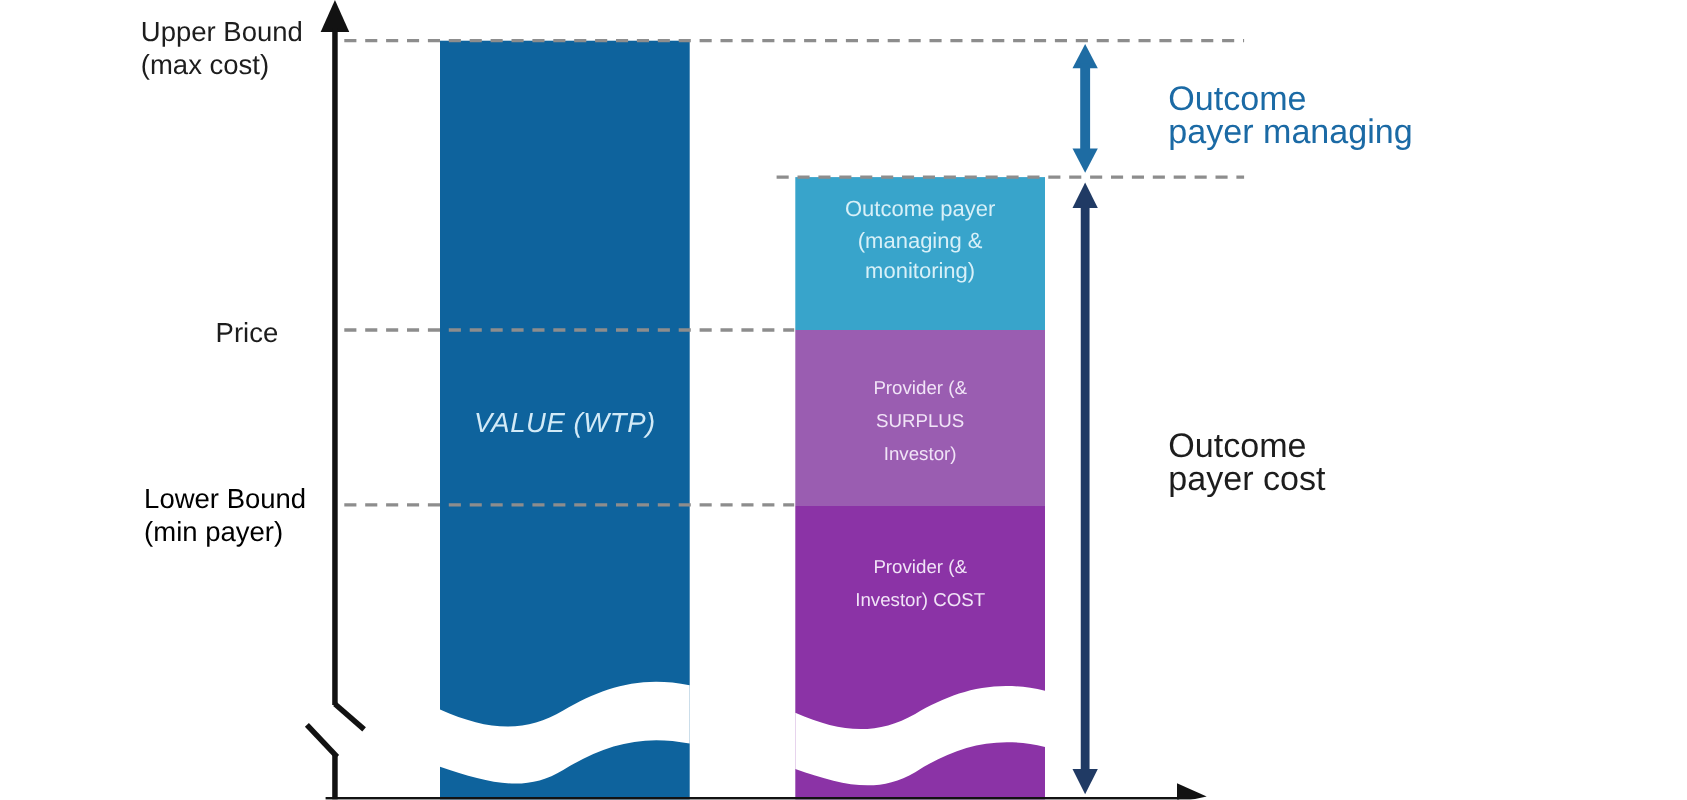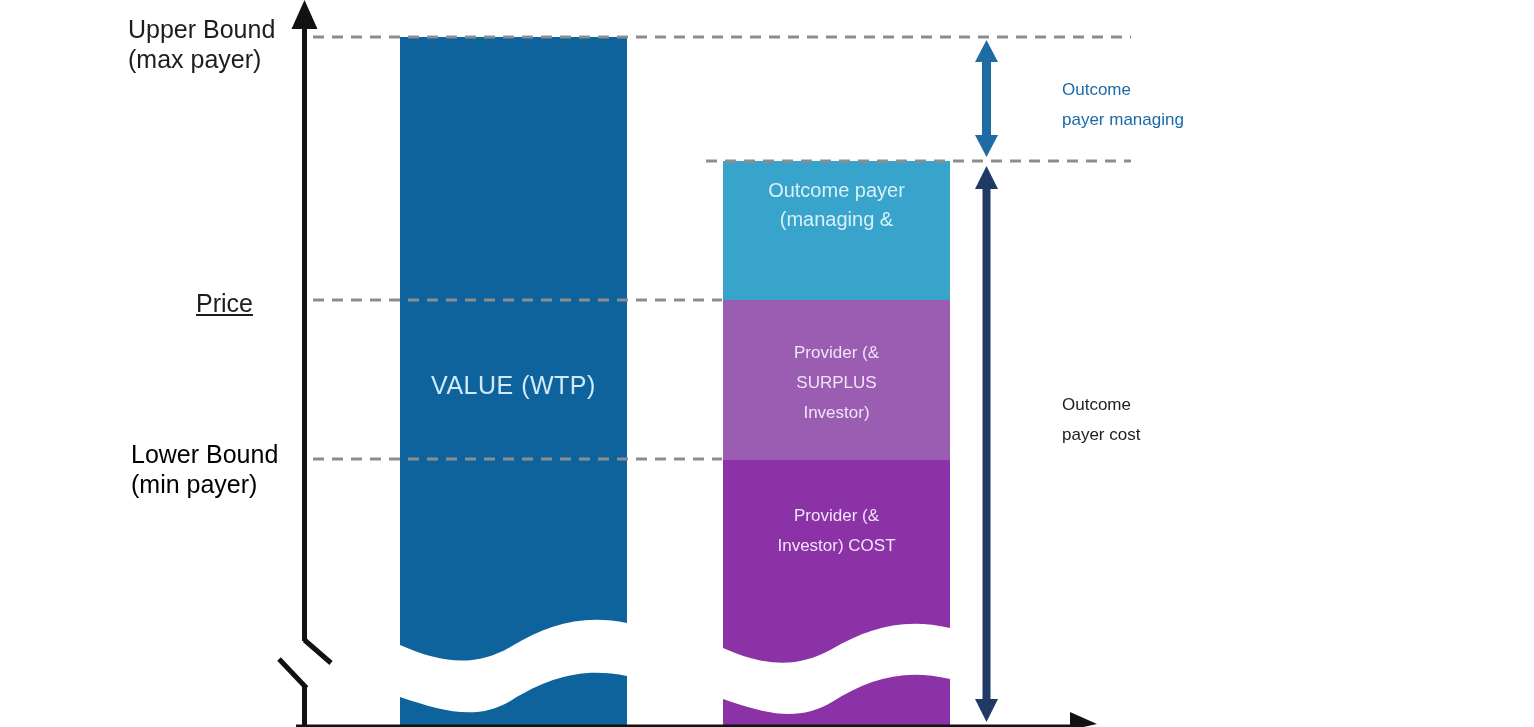--- a/index.html
+++ b/index.html
@@ -10,24 +10,24 @@
   }
   .bar { position:absolute; }
   .overlay {
     position:absolute; left:0; top:0; width:1534px; height:727px;
     pointer-events:none;
   }
   .label { position:absolute; }
   .label span { display:block; }
   .axis-label { font-size:25px; line-height:30px; }
   .section-label { text-align:center; width:227px; }
-  .value-label { font-size:25px; letter-spacing:0.5px; text-align:center; width:227px; }
+  .value-label { font-size:25px; letter-spacing:0.5px; text-align:center; width:227px;font-style:italic; }
   .seg-small { font-size:20px; line-height:28.5px; }
   .seg-mid { font-size:17px; line-height:30px; }
-  .annotation { font-size:17px; line-height:30px; }
+  .annotation { font-size:31px; line-height:30px; }
 </style>
 </head>
 <body>
 
 <div class="canvas">
 
   <div class="bar" style="left: 400px; top: 37px; width: 227px; height: 690px; background-color: rgb(14, 99, 157);"></div>
 
   <div class="bar" style="left: 723px; top: 161px; width: 227px; height: 139px; background-color: rgb(56, 164, 203);"></div>
 
@@ -62,39 +62,40 @@
 
     <g>
       <polygon points="986.5,166 975,189 998,189" fill="#203a64"></polygon>
       <line x1="986.5" y1="185" x2="986.5" y2="701" stroke-width="8" stroke="#203a64"></line>
       <polygon points="986.5,722 975,699 998,699" fill="#203a64"></polygon>
     </g>
   </svg>
 
   <div class="label axis-label" style="left: 128px; top: 14px; color: rgb(29, 29, 29);">
     <span>Upper Bound</span>
-    <span>(max payer)</span>
+    <span>(max cost)</span>
   </div>
 
-  <div class="label axis-label" style="left: 196px; top: 288px; color: rgb(29, 29, 29); text-decoration: underline;">
+  <div class="label axis-label" style="left: 196px; top: 288px; color: rgb(29, 29, 29);">
     <span>Price</span>
   </div>
 
   <div class="label axis-label" style="left: 131px; top: 439px; color: #000000;">
     <span>Lower Bound</span>
     <span>(min payer)</span>
   </div>
 
   <div class="label value-label" style="left: 400px; top: 371px; color: rgb(210, 234, 247);">
     <span>VALUE (WTP)</span>
   </div>
 
   <div class="label section-label seg-small" style="left: 723px; top: 176px; color: rgb(216, 240, 248);">
     <span>Outcome payer</span>
     <span>(managing &amp;</span>
+    <span>monitoring)</span>
   </div>
 
   <div class="label section-label seg-mid" style="left: 723px; top: 338px; color: rgb(241, 228, 247);">
     <span>Provider (&amp;</span>
     <span>SURPLUS</span>
     <span>Investor)</span>
   </div>
 
   <div class="label section-label seg-mid" style="left: 723px; top: 501px; color: rgb(241, 228, 247);">
     <span>Provider (&amp;</span>

